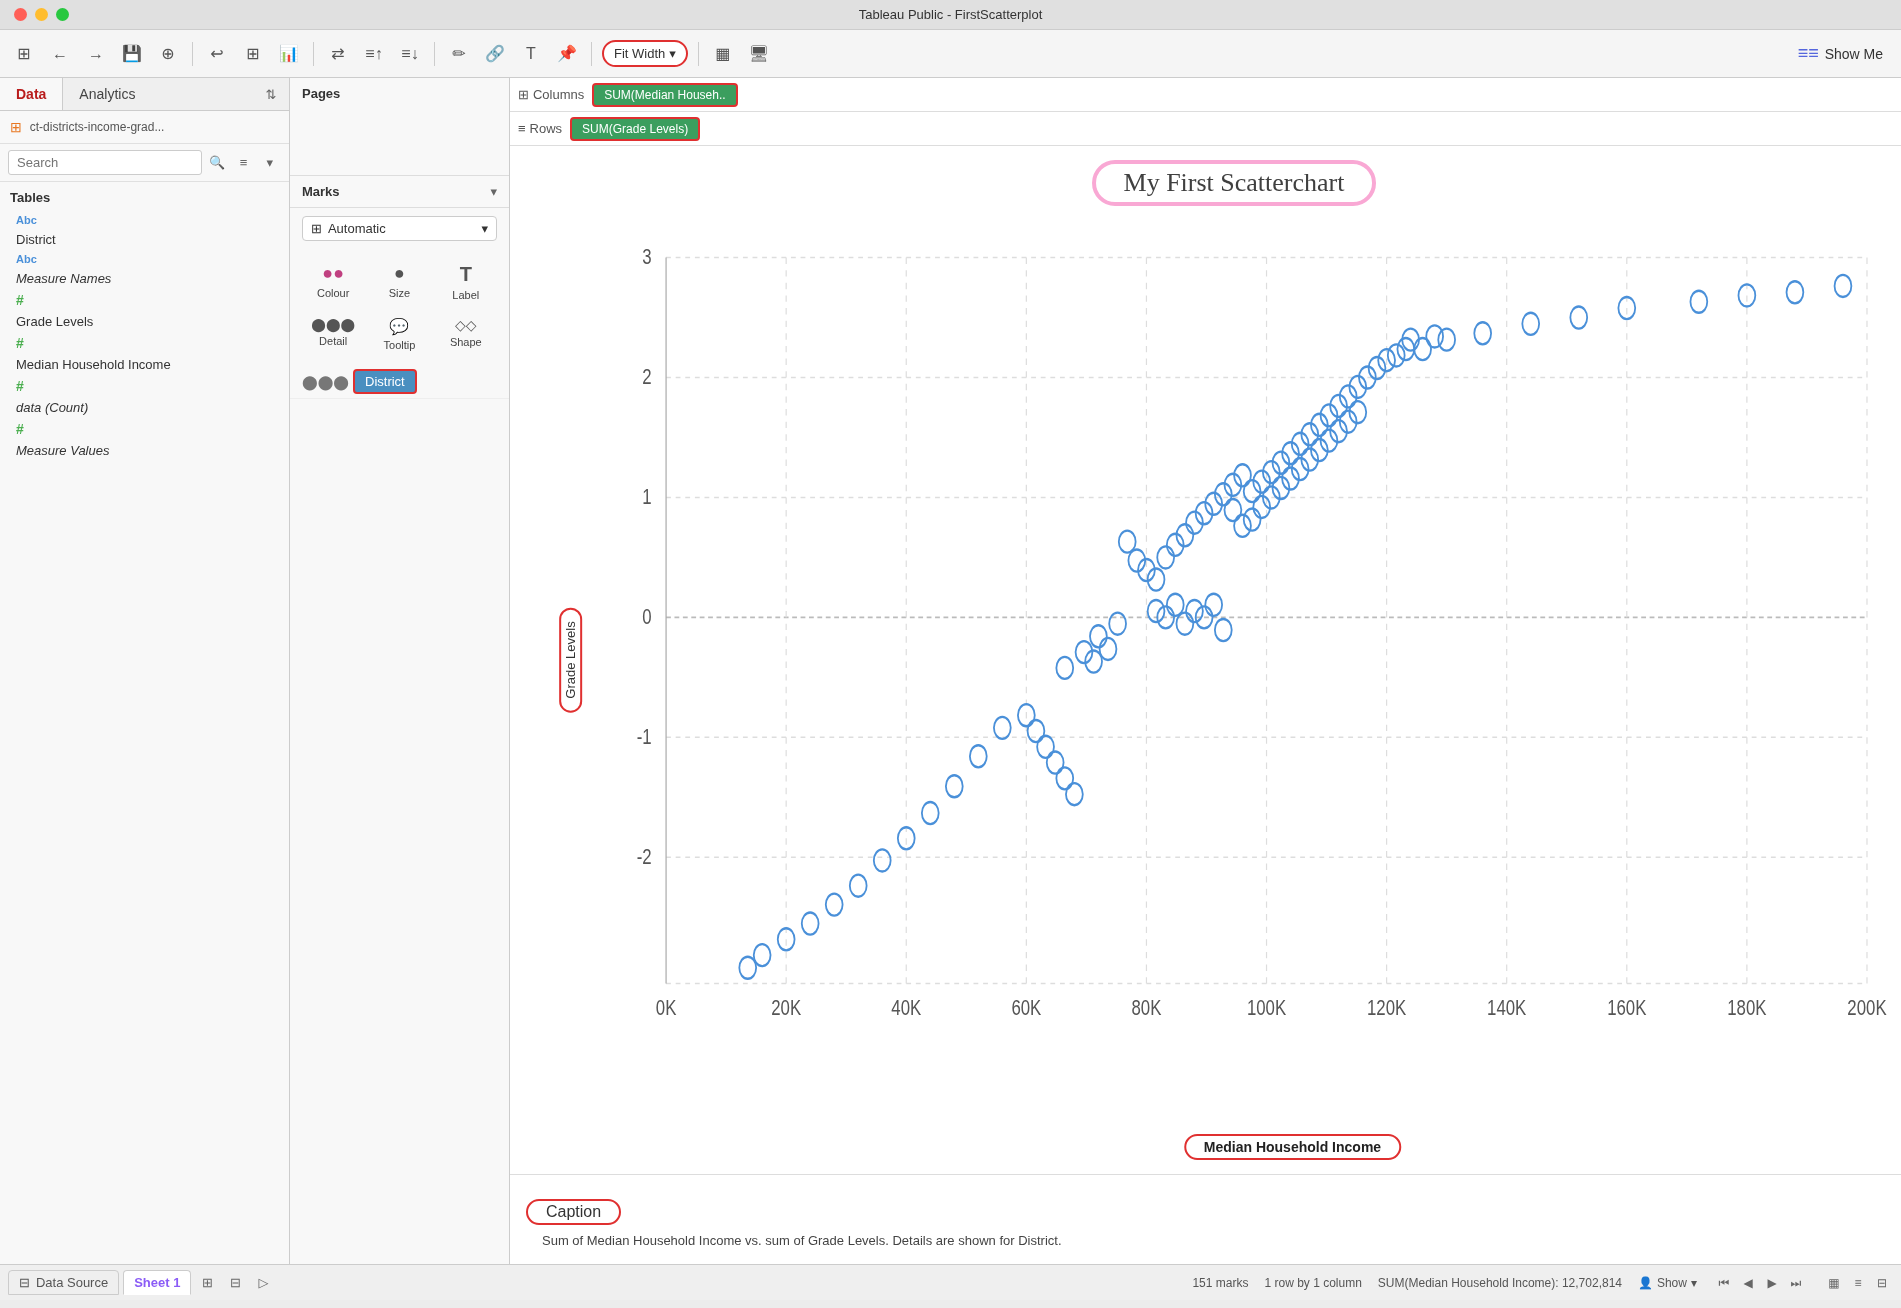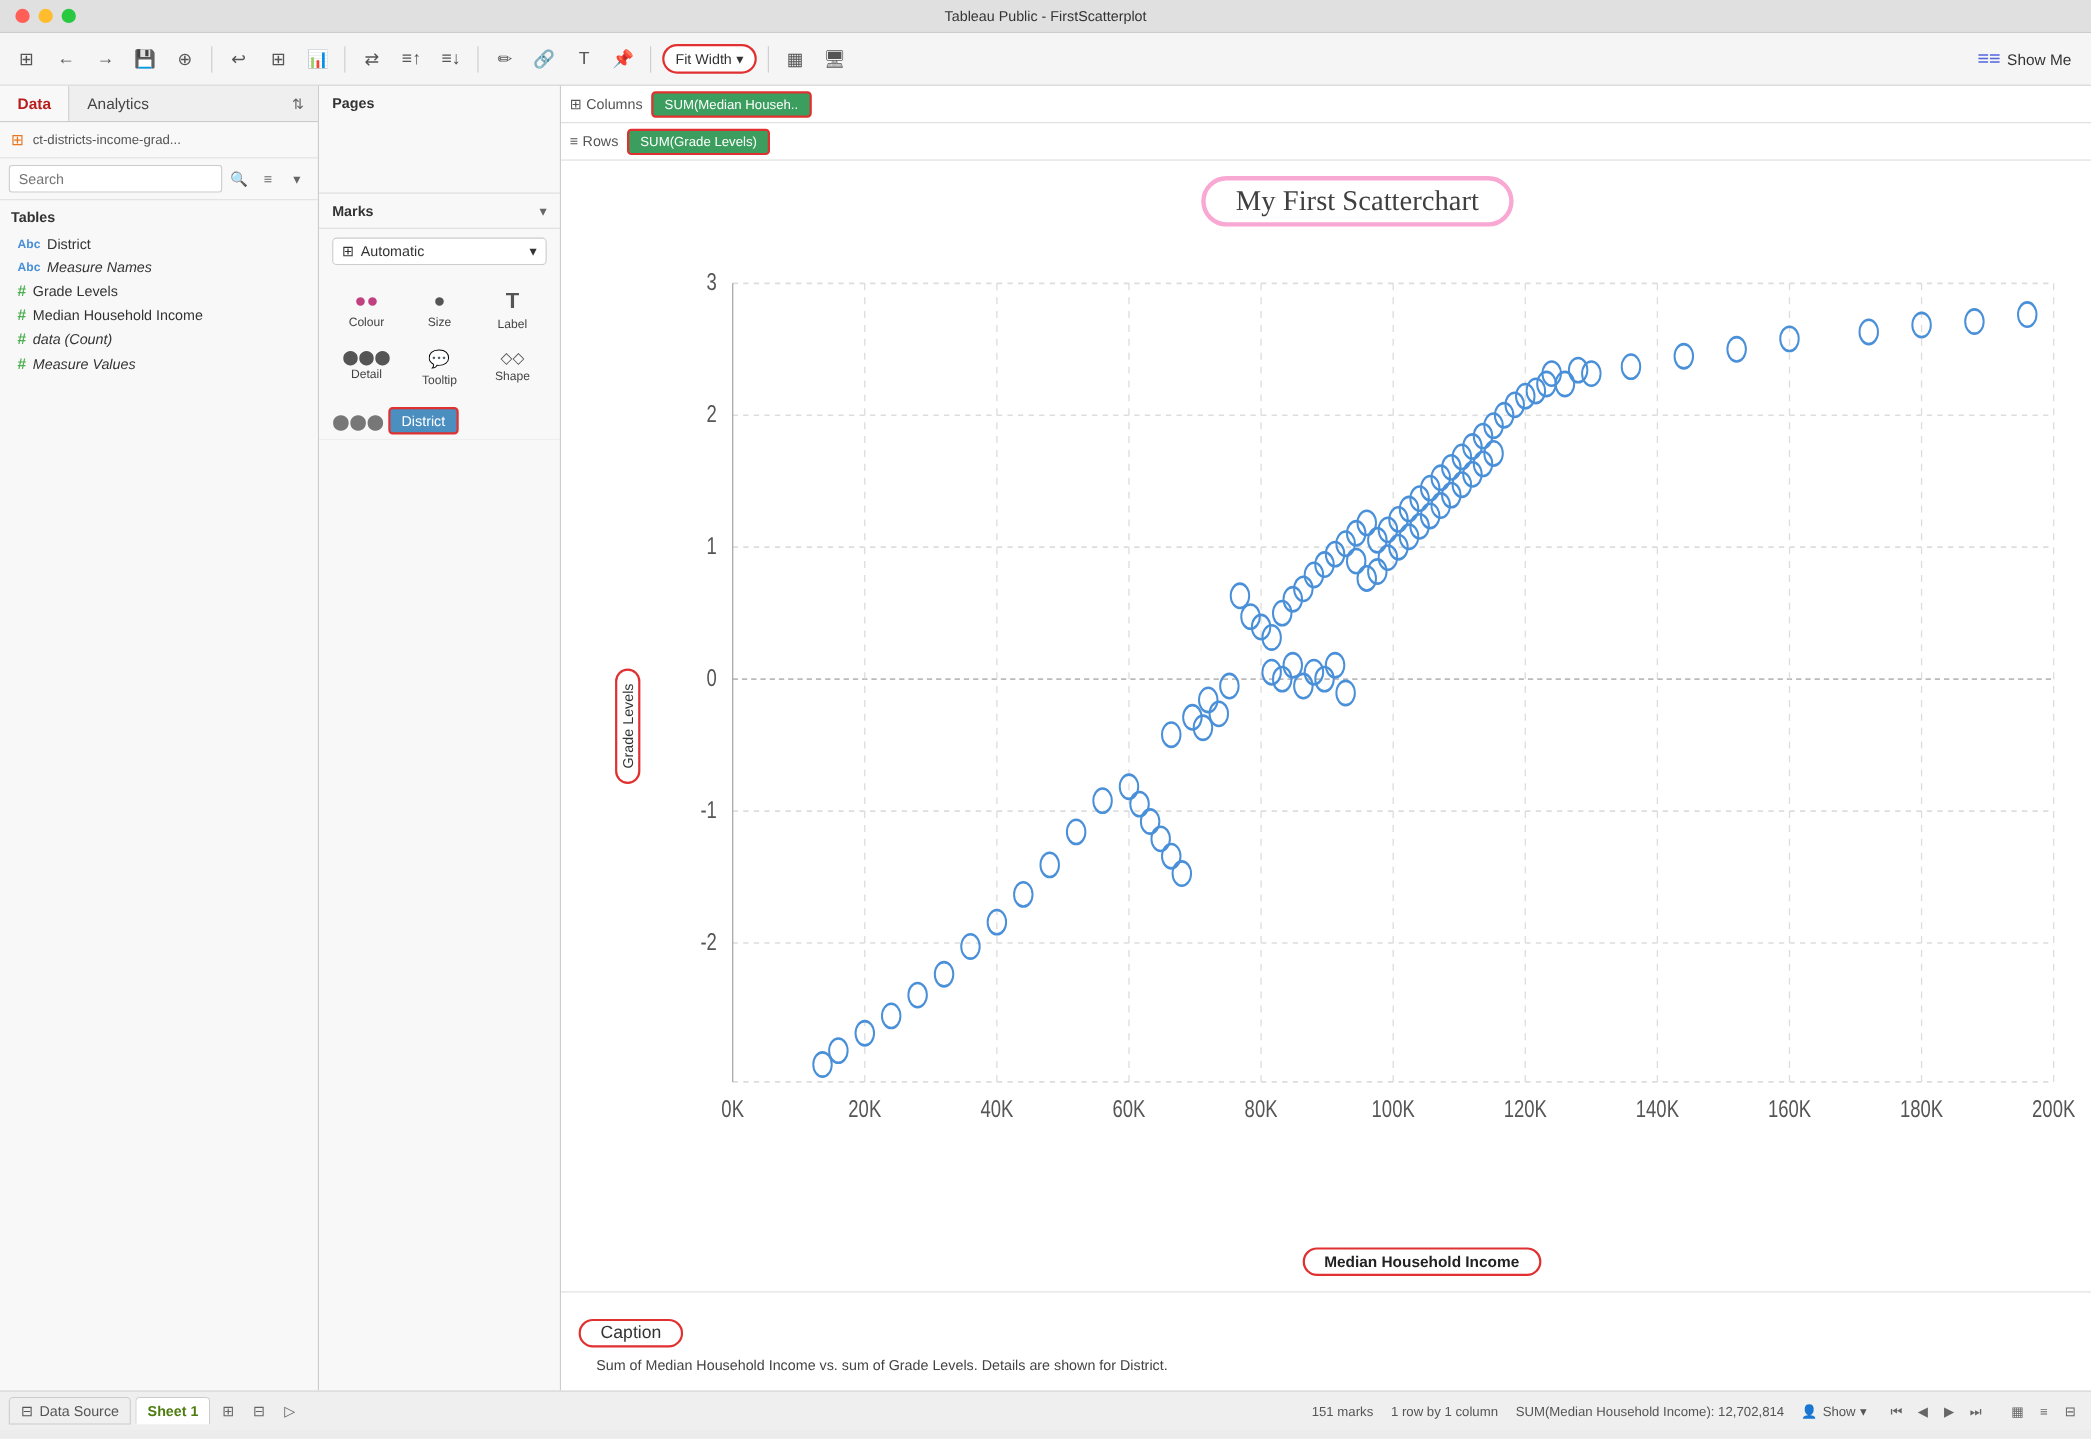--- a/index.html
+++ b/index.html
@@ -104,22 +104,22 @@
     .search-input {
       flex: 1; border: 1px solid #ccc; border-radius: 3px;
       padding: 4px 8px; font-size: 13px; background: white;
     }
     .search-icon-btn { width: 24px; height: 24px; display: flex; align-items: center; justify-content: center; color: #666; }
 
     .tables-section { padding: 8px 10px 4px; }
     .tables-heading { font-size: 13px; font-weight: 700; color: #333; margin-bottom: 6px; }
 
     .field-row {
-      display: flex; align-items: center; gap: 6px;
-      padding: 3px 6px; border-radius: 3px; cursor: pointer; font-size: 13px;
+      display: flex; align-items: flex-start; gap: 6px;
+      padding: 3px 6px; border-radius: 3px; cursor: pointer; font-size: 13px; flex-direction: column;
     }
     .field-icon-abc { color: #4a90d9; font-size: 11px; font-weight: 700; }
     .field-icon-hash { color: #4caf50; font-size: 14px; font-weight: 700; }
     .field-name { color: #333; }
     .field-name-italic { color: #333; font-style: italic; }
 
     
     .middle-panel {
       width: 220px;
       background: #f8f8f8;
@@ -275,21 +275,21 @@
       background: #efefef;
       border-top: 1px solid #ccc;
       display: flex;
       align-items: center;
       padding: 0 8px;
       gap: 4px;
     }
     .status-tab {
       display: flex; align-items: center; gap: 4px;
       padding: 4px 10px; border-radius: 4px 4px 0 0;
-      cursor: pointer; font-size: 13px; background: transparent; border: none; color: #4d7c0f;
+      cursor: pointer; font-size: 13px; background: transparent; border: none; color: #8b5cf6;
     }
     .status-tab.active {
       background: white;
       border: 1px solid #ccc;
       border-bottom: 1px solid white;
       font-weight: 600;
     }
     .status-tab-btn { width: 24px; height: 24px; display: flex; align-items: center; justify-content: center; cursor: pointer; color: #666; }
     .status-info { margin-left: auto; display: flex; align-items: center; gap: 16px; font-size: 12px; color: #555; }
     .user-section { display: flex; align-items: center; gap: 4px; }

